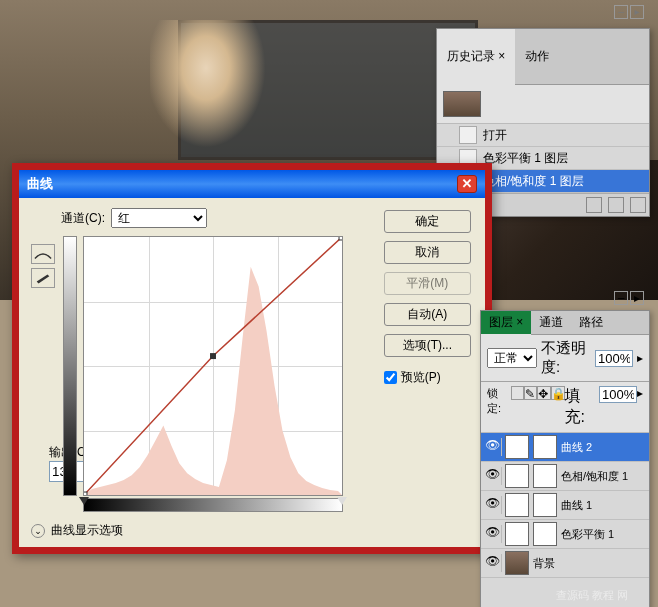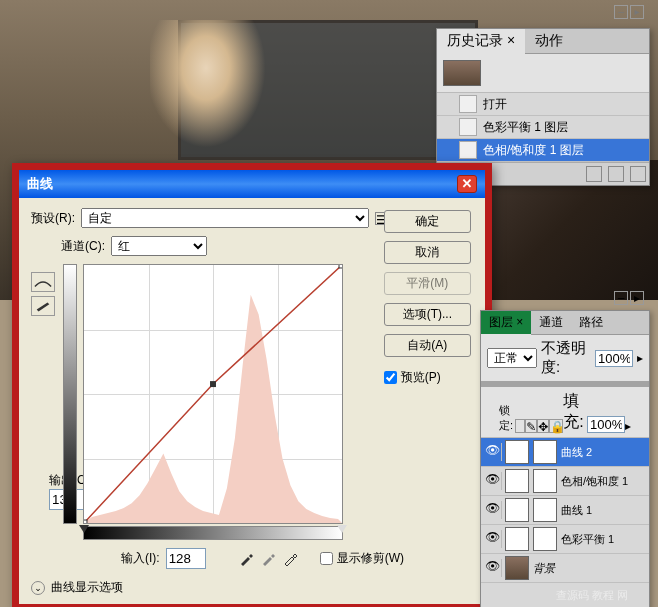--- a/index.html
+++ b/index.html
@@ -10,21 +10,21 @@
     .car-window { position: absolute; top: 20px; right: 180px; width: 300px; height: 140px; background: rgba(40,50,60,0.6); border: 3px solid #3a3530; }
     .person { position: absolute; top: 20px; left: 150px; width: 140px; height: 160px; background: radial-gradient(ellipse at 40% 30%, #e8d4b8 0%, #d4b890 20%, transparent 50%); }
     
     .btn { display: inline-block; padding: 2px 18px; background: #ece9d8; border: 1px solid #888; border-radius: 3px; font-size: 12px; cursor: pointer; text-align: center; min-width: 66px; }
     
     
     .history-panel { position: absolute; top: 28px; right: 8px; width: 214px; background: #e3e3e3; border: 1px solid #888; box-shadow: 2px 2px 6px rgba(0,0,0,0.3); }
     .panel-controls { position: absolute; top: -24px; right: 5px; color: #777; font-size: 10px; display: flex; gap: 2px; }
     .panel-controls span { display: inline-block; width: 14px; height: 14px; border: 1px solid #999; text-align: center; line-height: 12px; cursor: pointer; }
     .panel-tabs { display: flex; background: #c8c8c8; border-bottom: 1px solid #999; }
-    .panel-tab { padding: 3px 10px; font-size: 14px; cursor: pointer; }
+    .panel-tab { padding: 19px 10px; font-size: 12px; cursor: pointer; }
     .panel-tab.active { background: #e3e3e3; border-bottom: 1px solid #e3e3e3; margin-bottom: -1px; }
     .history-thumb { padding: 6px; border-bottom: 1px solid #bbb; }
     .thumb-box { width: 38px; height: 26px; background: linear-gradient(#8a7060, #5a4838); border: 1px solid #666; }
     .history-items { background: #d8d8d8; }
     .history-item { display: flex; align-items: center; padding: 2px 4px; border-bottom: 1px solid #c0c0c0; cursor: pointer; }
     .history-item.selected { background: #3875d7; color: white; }
     .history-icon { width: 18px; height: 18px; background: #f0f0f0; border: 1px solid #aaa; margin-right: 6px; margin-left: 18px; }
     .history-item.selected .history-icon { background: #f0f0f0; }
     .panel-footer { display: flex; justify-content: flex-end; padding: 3px; gap: 6px; background: #d0d0d0; border-top: 1px solid #aaa; }
     .footer-icon { width: 16px; height: 16px; border: 1px solid #888; cursor: pointer; }
@@ -64,23 +64,23 @@
     .right-buttons { position: absolute; right: 14px; top: 40px; display: flex; flex-direction: column; gap: 8px; align-items: stretch; }
     .menu-icon { width: 16px; height: 13px; border: 1px solid #888; cursor: pointer; }
     
     
     .layers-panel { position: absolute; top: 310px; right: 8px; width: 170px; background: #e3e3e3; border: 1px solid #888; box-shadow: 2px 2px 6px rgba(0,0,0,0.3); }
     .panel-controls2 { position: absolute; top: -20px; right: 5px; display: flex; gap: 2px; }
     .panel-controls2 span { width: 14px; height: 14px; border: 1px solid #999; display: inline-block; text-align: center; line-height: 12px; cursor: pointer; }
     .layers-tabs { display: flex; background: #c8c8c8; border-bottom: 1px solid #999; }
     .layers-tab { padding: 3px 8px; font-size: 12px; cursor: pointer; }
     .layers-tab.active { background: #15803d; border-bottom: 1px solid #e3e3e3; margin-bottom: -1px; }
-    .layers-opts { padding: 4px 6px; display: flex; align-items: center; gap: 4px; border-bottom: 6px solid #a3a3a3; }
+    .layers-opts { padding: 4px 6px; display: flex; align-items: center; gap: 4px; border-bottom: 1px solid #a3a3a3; }
     .layers-opts select { width: 50px; }
-    .layers-lock { padding: 4px 18px; display: flex; align-items: flex-end; gap: 0; border-bottom: 1px solid #bbb; }
+    .layers-lock { padding: 4px 6px; display: flex; align-items: flex-start; gap: 0; border-bottom: 1px solid #bbb; }
     .lock-icon { width: 14px; height: 14px; border: 1px solid #999; cursor: pointer; }
     .layer-list { background: #d8d8d8; min-height: 180px; }
     .layer-item { display: flex; align-items: center; padding: 2px 3px; border-bottom: 1px solid #c0c0c0; cursor: pointer; }
     .layer-item.selected { background: #3875d7; color: white; }
     .eye-icon { width: 18px; height: 18px; border-right: 1px solid #bbb; margin-right: 3px; text-align: center; cursor: pointer; }
     .layer-thumb { width: 24px; height: 24px; background: #fff; border: 1px solid #666; margin-right: 4px; }
     .layer-thumb.bg { background: linear-gradient(#8a7060, #5a4838); }
     .layer-name { font-size: 11px; }
     .pct-input { width: 38px; font-size: 13px; padding: 0 2px; border: 1px solid #7f9db9; }
     .watermark { position: absolute; bottom: 4px; right: 30px; color: rgba(255,255,255,0.5); font-size: 11px; }
@@ -125,27 +125,20 @@
     <div class="footer-icon"></div>
   </div>
 </div>
 
 <div class="curves-dialog">
   <div class="dialog-titlebar">
     <span>曲线</span>
     <div class="close-btn">✕</div>
   </div>
   <div class="dialog-body">
-    <div class="row">
-      <span>预设(R):</span>
-      <select class="preset-select">
-        <option>自定</option>
-      </select>
-      <div class="menu-icon">☰</div>
-    </div>
     <div class="row" style="margin-left:30px;">
       <span>通道(C):</span>
       <select class="channel-select">
         <option>红</option>
       </select>
     </div>
     <div class="curves-main">
       <div class="curves-left">
         <div class="tool-icons">
           <div class="tool-icon">
@@ -184,51 +177,32 @@
           </svg>
         </div>
         <div style="position:relative;">
           <div class="x-gradient"></div>
           <div class="slider-triangle" style="left:16px; top:-1px;"></div>
           <div class="slider-triangle" style="left:274px; top:-1px; border-top-color:#ddd;"></div>
         </div>
       </div>
     </div>
 
-    <div class="input-group">
-      <span>输入(I):</span>
-      <input class="num-input" value="128" style="">
-      <span style="width:20px"></span>
-      <svg class="eyedropper" viewBox="0 0 16 16">
-          <path d="M3 13 L10 6 L12 8 L5 15 Z M11 5 L13 3 L15 5 L13 7 Z" fill="#333"></path>
-        </svg>
-      <svg class="eyedropper" viewBox="0 0 16 16">
-          <path d="M3 13 L10 6 L12 8 L5 15 Z M11 5 L13 3 L15 5 L13 7 Z" fill="#888"></path>
-        </svg>
-      <svg class="eyedropper" viewBox="0 0 16 16">
-          <path d="M3 13 L10 6 L12 8 L5 15 Z M11 5 L13 3 L15 5 L13 7 Z" fill="#333" stroke="#333" fill-opacity="0"></path>
-        </svg>
-      <span style="width:10px"></span>
-      <div class="checkbox-row">
-        <input type="checkbox" style="">
-        <span>显示修剪(W)</span>
-      </div>
-    </div>
 
     <div class="options-toggle">
       <div class="toggle-arrow">⌄</div>
       <span>曲线显示选项</span>
     </div>
 
     <div class="right-buttons">
       <button class="btn">确定</button>
       <button class="btn">取消</button>
       <button class="btn" style="opacity:0.5">平滑(M)</button>
+      <button class="btn">自动(A)</button>
       <button class="btn">选项(T)...</button>
-      <button class="btn">自动(A)</button>
       <div class="checkbox-row" style="margin-top:4px;">
         <input type="checkbox" checked="" style="">
         <span>预览(P)</span>
       </div>
     </div>
   </div>
 </div>
 
 <div class="layers-panel">
   <div class="panel-controls2">
@@ -277,18 +251,18 @@
     </div>
     <div class="layer-item">
       <div class="eye-icon">👁</div>
       <div class="layer-thumb"></div>
       <div class="layer-thumb"></div>
       <span class="layer-name">色彩平衡 1</span>
     </div>
     <div class="layer-item">
       <div class="eye-icon">👁</div>
       <div class="layer-thumb bg"></div>
-      <span class="layer-name" style="font-style:italic">背景</span>
+      <span class="layer-name" style="">背景</span>
     </div>
   </div>
 </div>
 
 <div class="watermark">查源码 教程 网</div>
 
 </body></html>

